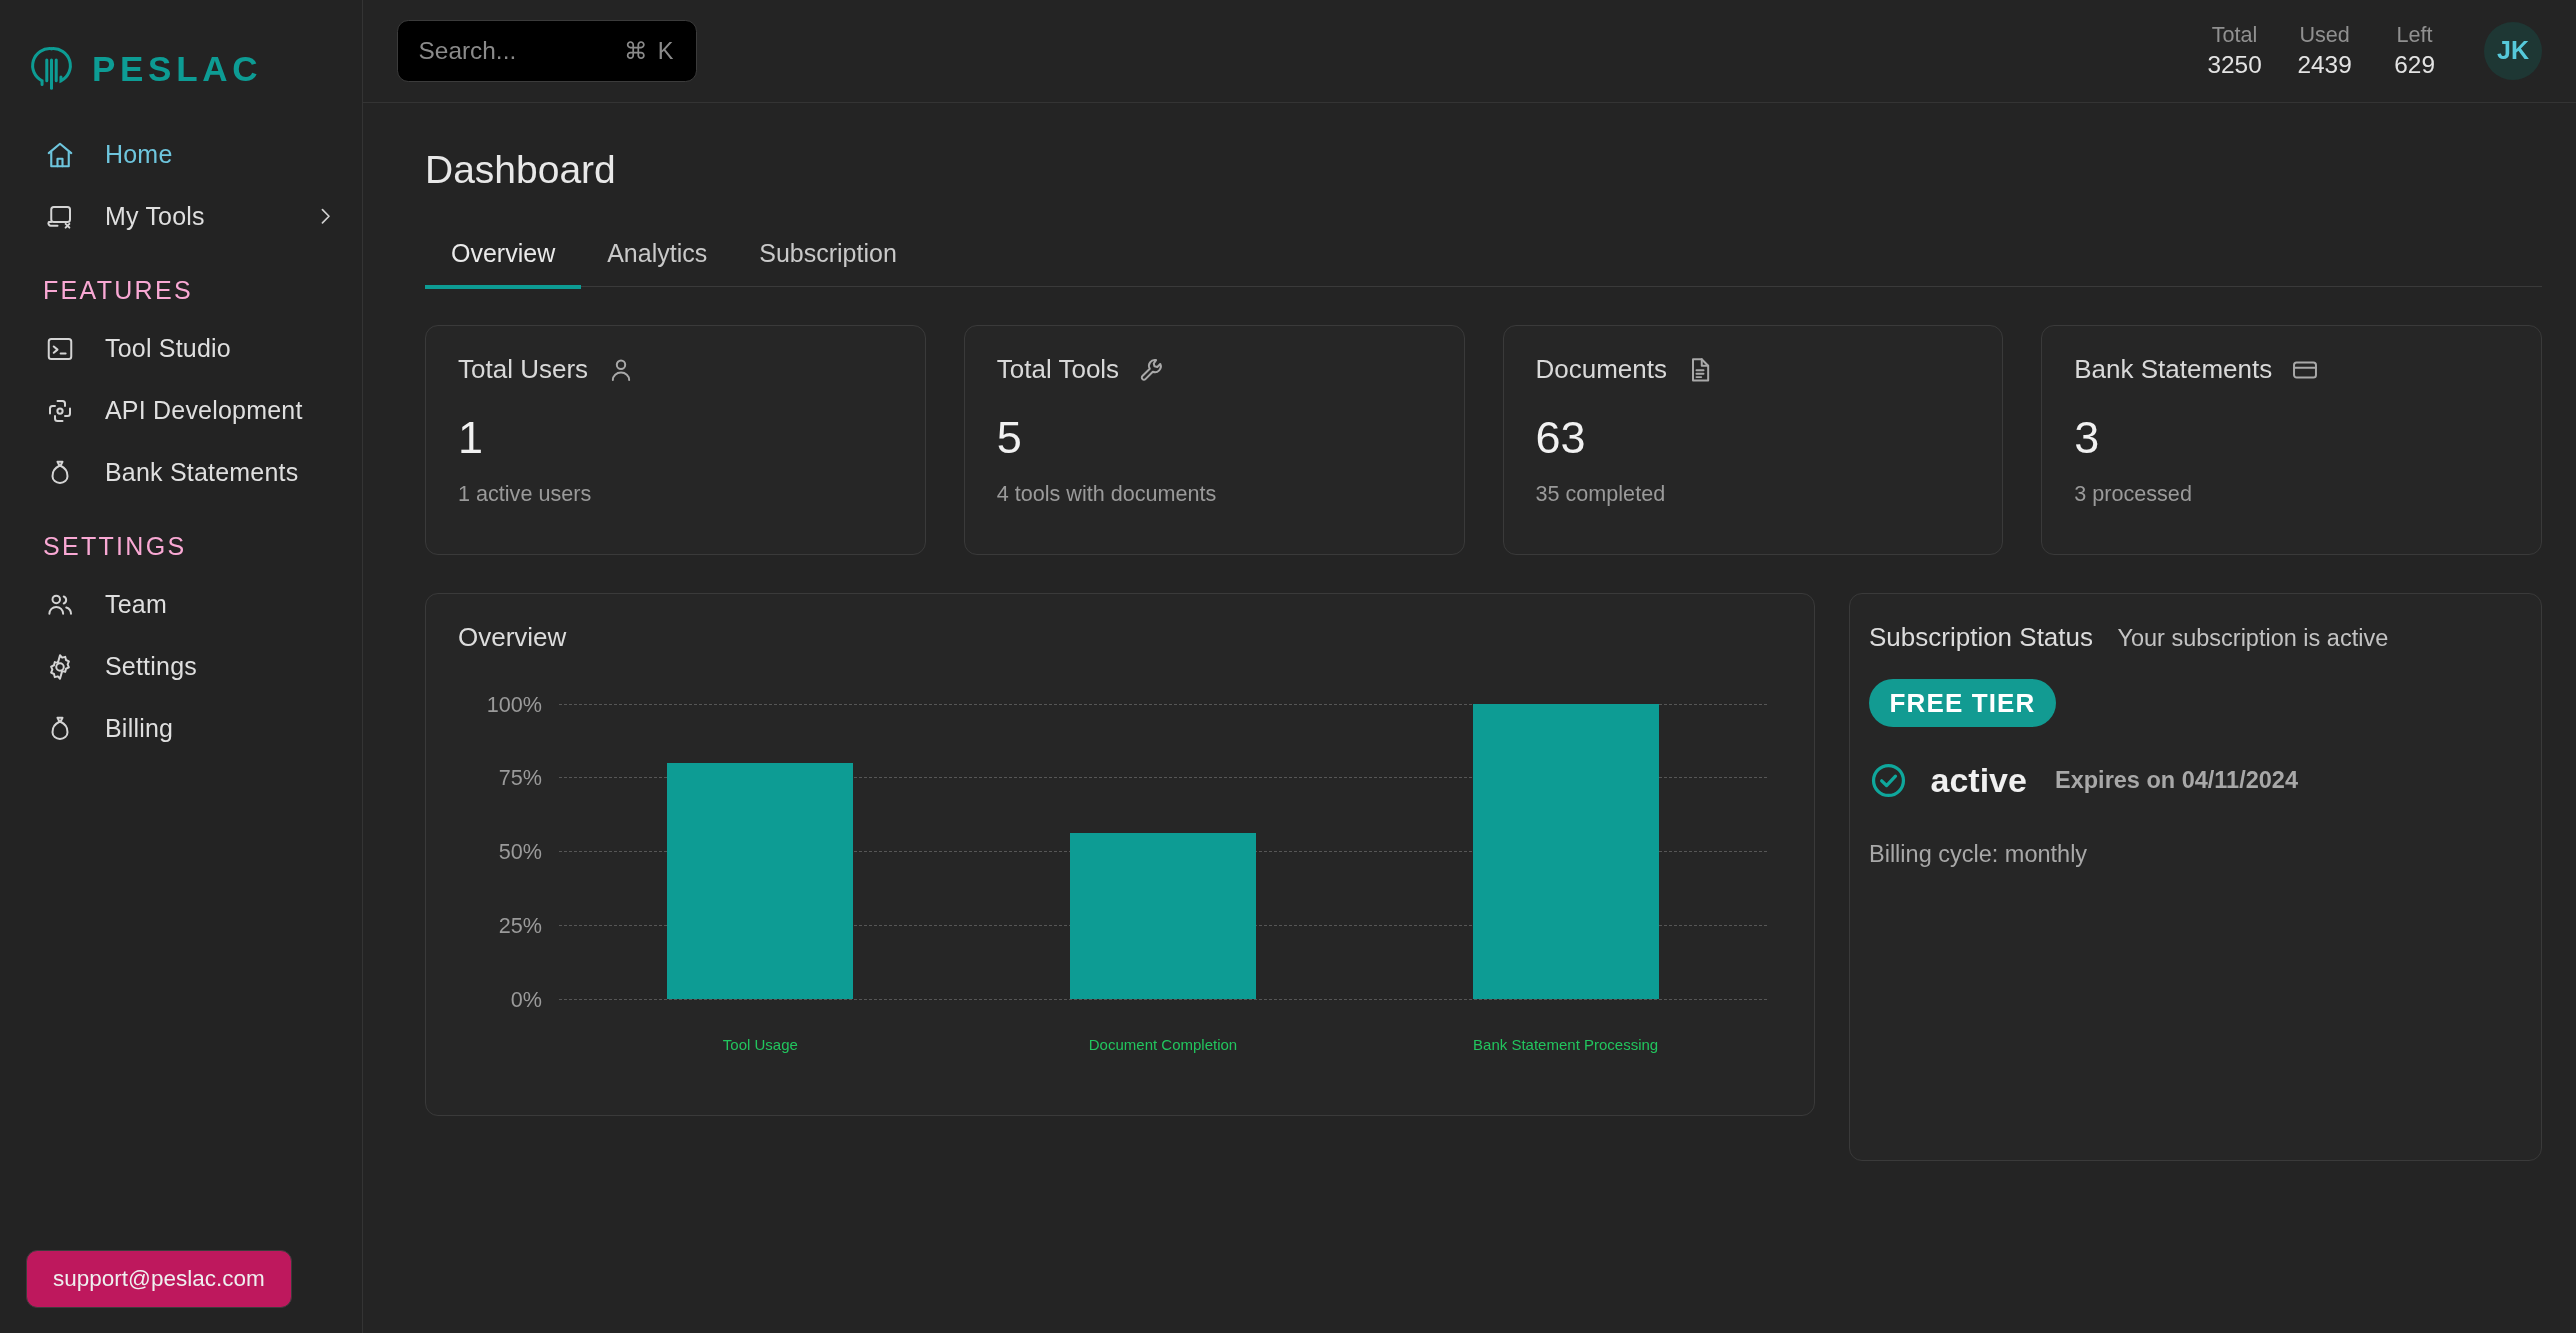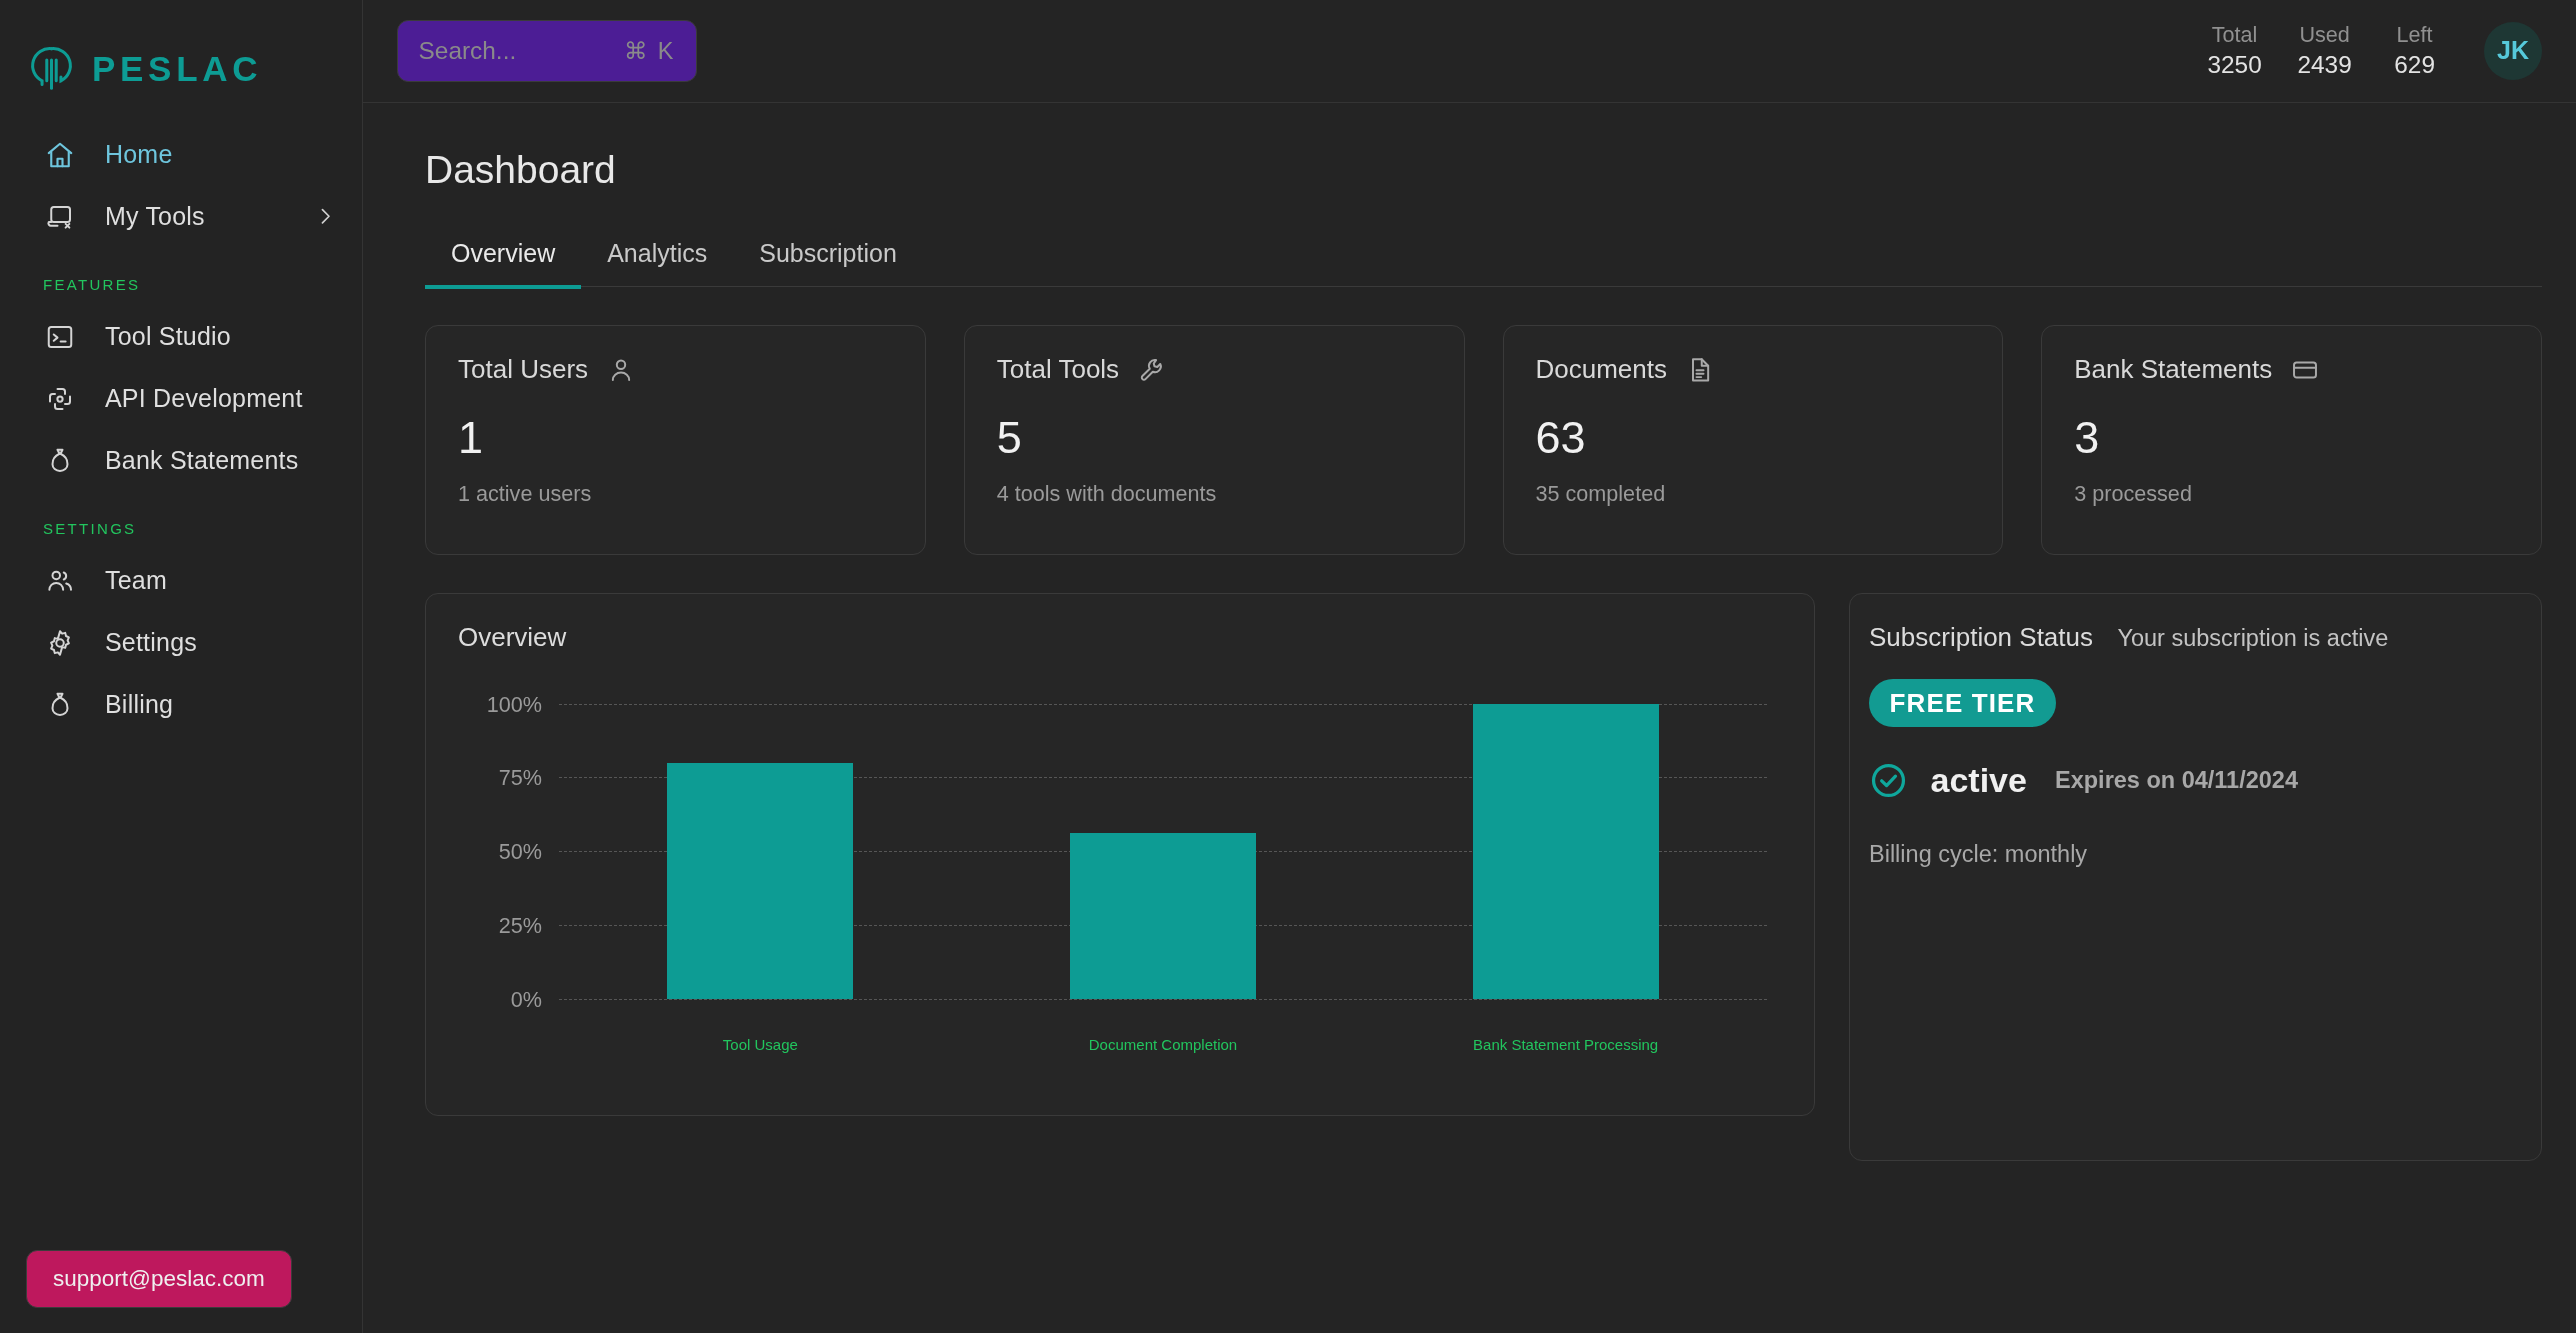--- a/index.html
+++ b/index.html
@@ -37,42 +37,42 @@
     height: 62px;
     cursor: pointer;
     position: relative;
   }
   .nav-item .ico { width: 30px; height: 30px; flex: 0 0 30px; display:block; }
   .nav-label { font-size: 25px; color: #dfdfdf; letter-spacing: 0.2px; }
   .nav-item.active .nav-label { color: #6ec5dd; }
   .nav-item.active .ico { stroke: #6ec5dd; }
   .nav-chev { margin-left: auto; width: 22.5px; height: 22.5px; }
   .nav-section {
-    font-size: 15px; color: #22c55e; letter-spacing: 2.3px;
+    font-size: 25px; color: #f9a8d4; letter-spacing: 2.3px;
     padding: 28px 0 13px 43px;
   }
   .support-wrap { position: absolute; bottom: 26px; left: 26px; }
   .support-btn {
     background: #be185d; border: 0.9px solid #3c3c3c; border-radius: 11.3px;
     color: #efefef; font-size: 22.5px; padding: 15px 26px;
     cursor: pointer;
   }
 
   
   .main { flex: 1; display: flex; flex-direction: column; min-width: 0; }
   .topbar {
     height: 103px; flex: 0 0 103px;
     border-bottom: 1.9px solid #343434;
     display: flex; align-items: center;
     padding: 0 34px 0 34px;
     background: #242424;
   }
   .searchbox {
     width: 300px; height: 62px;
-    background: #4c1d95; border: 0.9px solid #3b3b3b; border-radius: 11.3px;
+    background: #000000; border: 0.9px solid #3b3b3b; border-radius: 11.3px;
     display: flex; align-items: center; justify-content: space-between;
     padding: 0 20.6px; cursor: text;
   }
   .search-ph { color: #8a8a8a; font-size: 24.4px; }
   .search-kbd { color: #8a8a8a; font-size: 23.5px; letter-spacing: 1.9px; }
   .topbar-right { margin-left: auto; display: flex; align-items: center; gap: 24.4px; }
   .usage { display: flex; gap: 0; }
   .usage-col { text-align: center; min-width: 90px; }
   .usage-label { font-size: 21.6px; color: #909090; line-height: 1.35; }
   .usage-val { font-size: 24.4px; color: #e3e3e3; line-height: 1.35; }

